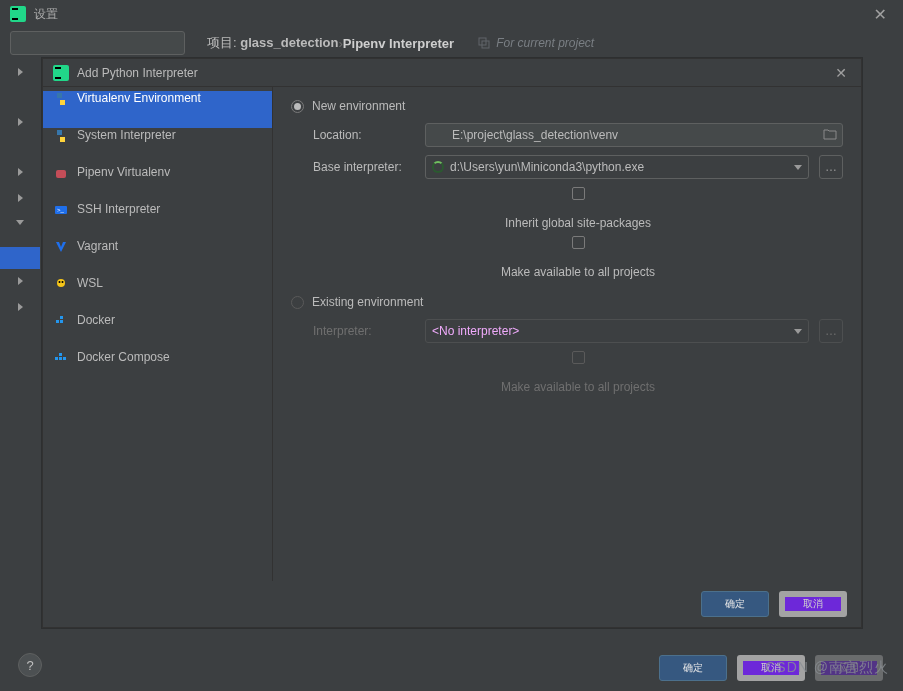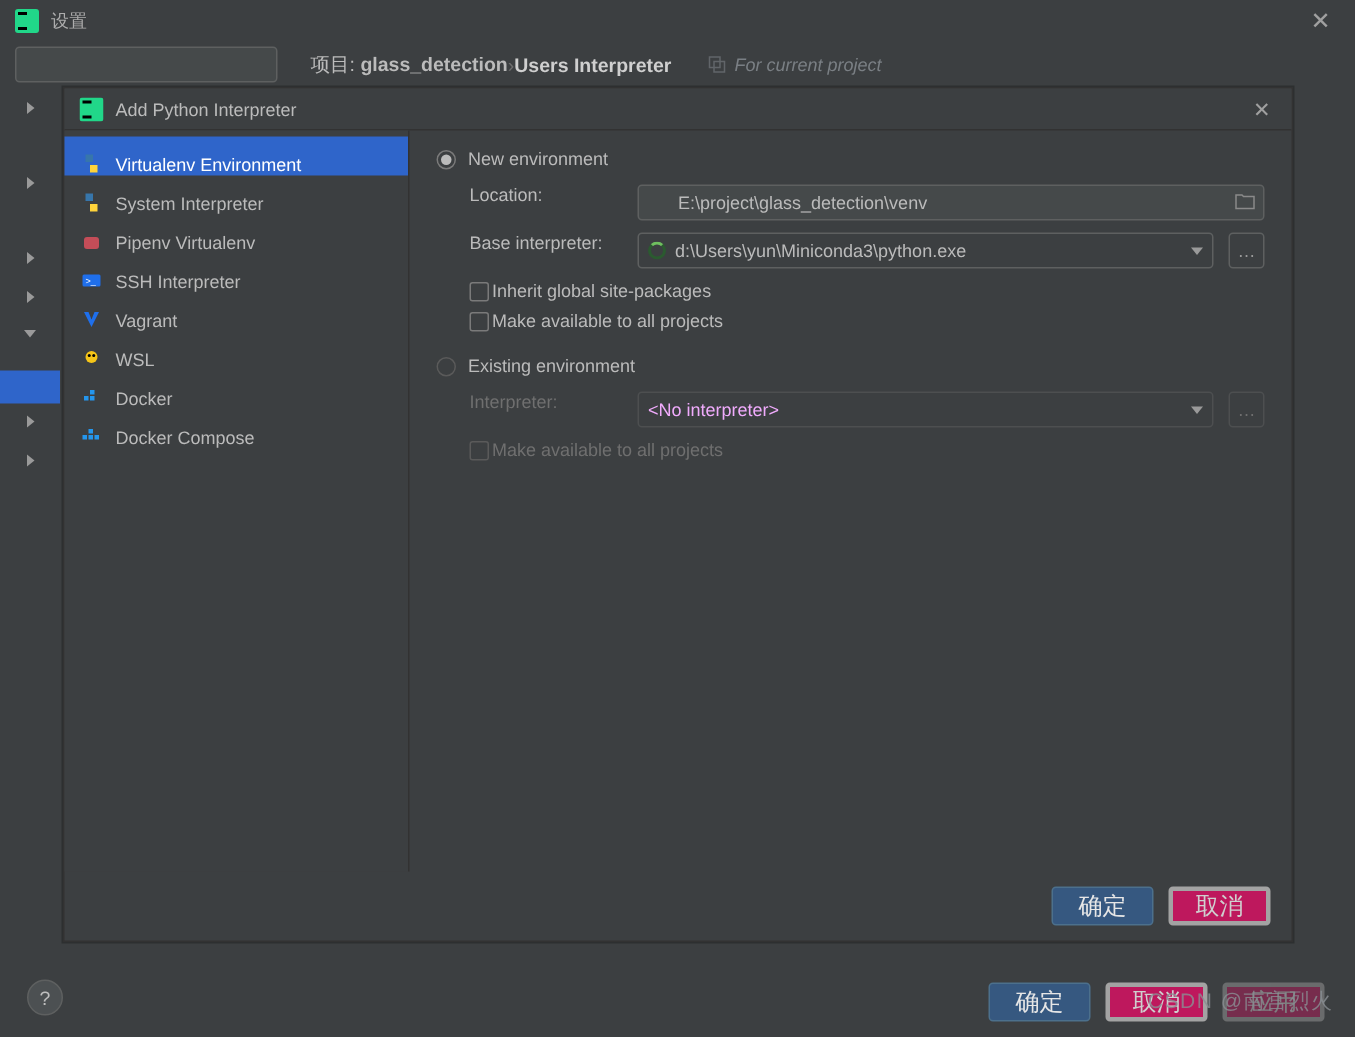--- a/index.html
+++ b/index.html
@@ -34,49 +34,49 @@
     box-shadow: 0 0 0 1px rgba(0,0,0,.25);
     display: flex; flex-direction: column;
   }
   .dlg-titlebar { height: 28px; background: #3c3f41; border-bottom: 1px solid #323232; display: flex; align-items: center; padding: 0 10px; }
   .dlg-titlebar .title { color: #bbbbbb; }
   .dlg-titlebar .spacer { flex: 1; }
   .dlg-titlebar .close { color: #a0a0a0; font-size: 14px; padding: 0 4px; cursor: pointer; }
 
   .dlg-body { flex: 1; display: flex; min-height: 0; }
   .env-list { width: 230px; background: #3c3f41; border-right: 1px solid #323232; padding-top: 4px; }
-  .env-item { height: 26px; display: flex; align-items: flex-end; gap: 8px; padding: 0 10px; color: #bbbbbb; cursor: pointer; }
+  .env-item { height: 37px; display: flex; align-items: flex-start; gap: 8px; padding: 0 10px; color: #bbbbbb; cursor: pointer; }
   .env-item.selected { background: #2f65ca; color: #ffffff; }
   .env-item .ico { width: 16px; height: 16px; display: flex; align-items: center; justify-content: center; }
 
   .form-area { flex: 1; padding: 12px 18px; overflow: auto; }
   .radio-row { display: flex; align-items: center; gap: 8px; margin-bottom: 10px; color: #bbbbbb; }
   .radio { width: 13px; height: 13px; border-radius: 50%; border: 1px solid #7a7a7a; display: inline-flex; align-items: center; justify-content: center; }
   .radio.checked::after { content: ""; width: 7px; height: 7px; border-radius: 50%; background: #bbbbbb; }
   .radio.disabled { border-color: #5a5a5a; }
-  .field-row { display: flex; margin: 0 0 8px 22px; gap: 10px; }
+  .field-row { display: flex; align-items: center; margin: 0 0 8px 22px; gap: 10px; }
   .field-label { width: 102px; color: #bbbbbb; }
   .field-label.dim { color: #6f6f6f; }
   .text-field { flex: 1; height: 24px; background: #45494a; border: 1px solid #5e6060; border-radius: 3px; color: #bbbbbb; padding: 0 26px; display: flex; align-items: center; }
   .combo { flex: 1; height: 24px; background: #3c3f41; border: 1px solid #5e6060; border-radius: 3px; color: #bbbbbb; padding: 0 6px; display: flex; align-items: center; gap: 6px; position: relative; }
   .combo .caret { position: absolute; right: 6px; top: 9px; width: 0; height: 0; border-left: 4px solid transparent; border-right: 4px solid transparent; border-top: 5px solid #9a9a9a; }
   .combo.dim { border-color: #4d4f50; color: #f0abfc; }
   .icon-btn { width: 24px; height: 24px; background: #3c3f41; border: 1px solid #5e6060; border-radius: 3px; display: flex; align-items: center; justify-content: center; color: #9a9a9a; }
   .folder-btn { position: absolute; right: 6px; top: 4px; color: #8a8a8a; }
   .field-wrap { position: relative; flex: 1; }
-  .check-row { display: flex; align-items: center; gap: 2px; margin: 0 0 6px 22px; color: #bbbbbb; }
+  .check-row { display: flex; align-items: center; gap: 16px; margin: 0 0 6px 22px; color: #bbbbbb; flex-direction: column; }
   .check-row.dim { color: #6f6f6f; }
   .checkbox { width: 13px; height: 13px; border: 1px solid #7a7a7a; border-radius: 2px; }
   .checkbox.dim { border-color: #5a5a5a; }
   .section-gap { height: 10px; }
 
   .dlg-footer { height: 46px; border-top: none; display: flex; align-items: center; justify-content: flex-end; gap: 10px; padding: 0 14px; }
-  .btn { min-width: 68px; height: 26px; border-radius: 3px; display: inline-flex; align-items: center; justify-content: center; padding: 0 14px; cursor: pointer; font-size: 16px; }
+  .btn { min-width: 68px; height: 26px; border-radius: 3px; display: inline-flex; align-items: center; justify-content: center; padding: 0 14px; cursor: pointer; font-size: 10px; }
   .btn-primary { background: #365880; border: 1px solid #4c708c; color: #e6e6e6; }
-  .btn-secondary { background: #be185d; border: 3px solid #a3a3a3; color: #cfcfcf; }
+  .btn-secondary { background: #6d28d9; border: 6px solid #a3a3a3; color: #cfcfcf; }
 
   
   .outer-footer { position: absolute; bottom: 10px; right: 20px; display: flex; gap: 10px; align-items: center; }
   .help-circle { position: absolute; left: 18px; bottom: 14px; width: 24px; height: 24px; border-radius: 50%; background: #4c5052; border: 1px solid #5e6060; color: #bfbfbf; display: flex; align-items: center; justify-content: center; font-size: 13px; }
 
   .watermark { position: absolute; right: 14px; bottom: 14px; color: #8a8f94; font-size: 14px; letter-spacing: 1px; opacity: .8; pointer-events: none; }
 
   svg { display: block; }
   .spin { width: 12px; height: 12px; border-radius: 50%; border: 2px solid #2b5a30; border-top-color: #6fbf5f; }
 </style>
@@ -102,21 +102,21 @@
       <svg width="12" height="12" viewBox="0 0 16 16">
           <circle cx="6.5" cy="6.5" r="4.5" stroke="#8a8a8a" stroke-width="1.5" fill="none"></circle>
           <line x1="10" y1="10" x2="14" y2="14" stroke="#8a8a8a" stroke-width="1.5"></line>
         </svg>
     </span>
     <input class="search-input" placeholder=" " style="">
   </span>
   <div class="breadcrumb">
     <span><span>项目:</span> <b>glass_detection</b></span>
     <span class="chev">›</span>
-    <span class="strong">Users Interpreter</span>
+    <span class="strong">Pipenv Interpreter</span>
   </div>
   <div class="for-proj">
     <svg width="12" height="12">
         <rect x="1" y="1" width="7" height="7" fill="none" stroke="#7a7f84"></rect>
         <rect x="4" y="4" width="7" height="7" fill="none" stroke="#7a7f84"></rect>
       </svg>
     <span>For current project</span>
   </div>
 </div>
 

